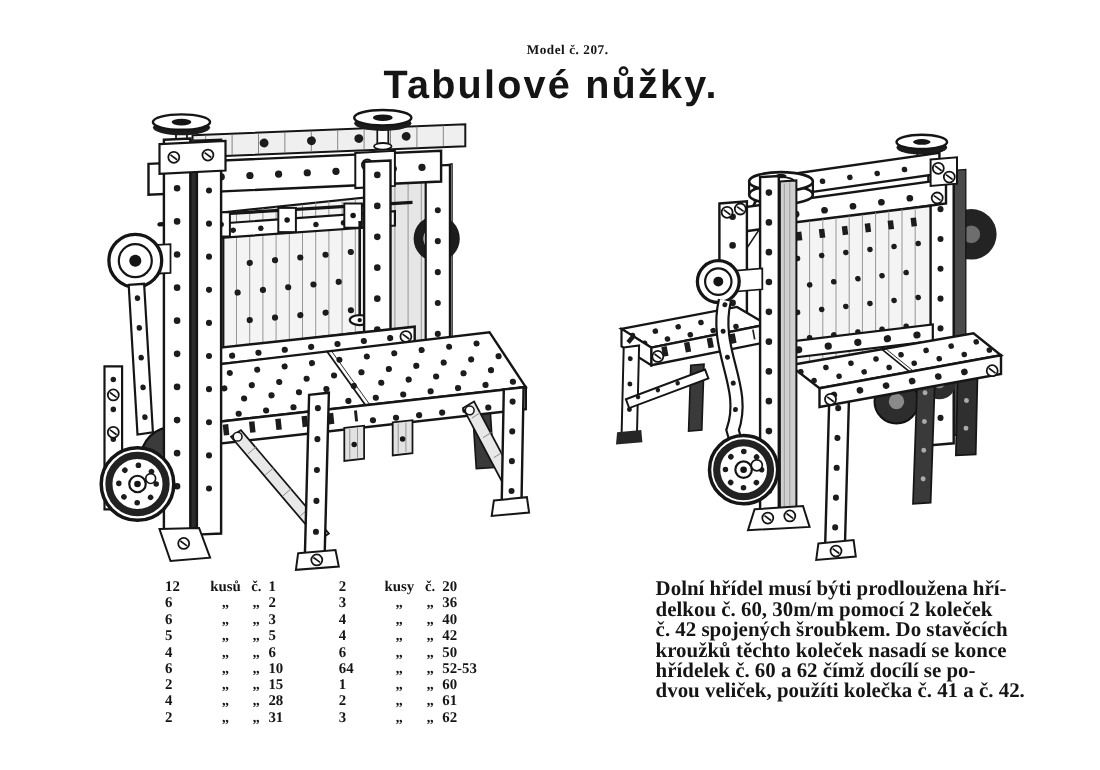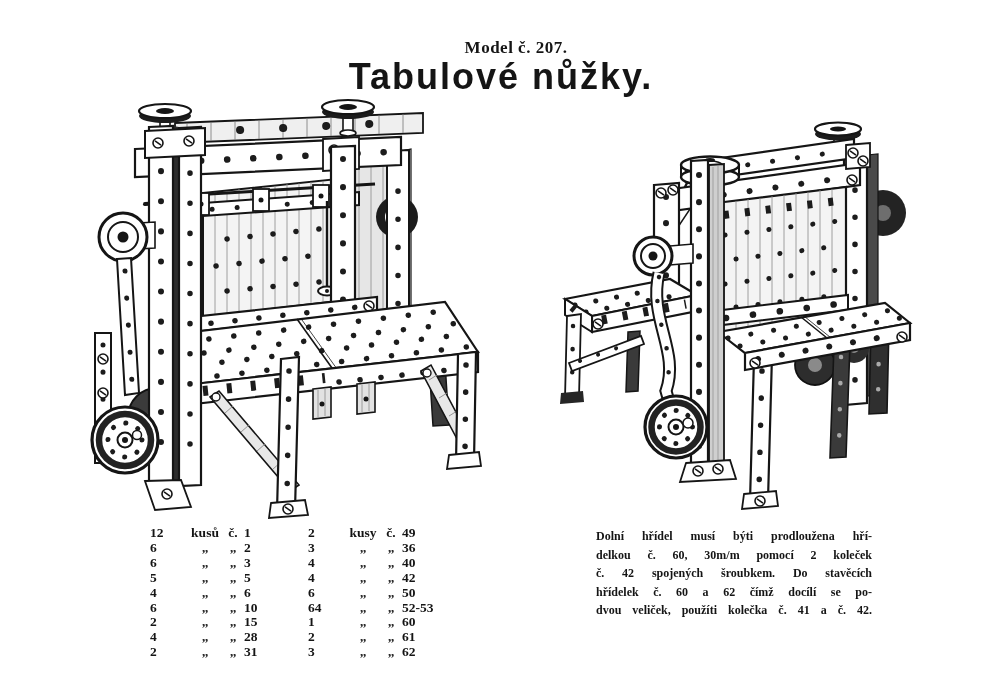--- a/index.html
+++ b/index.html
@@ -1,35 +1,35 @@
 <!DOCTYPE html>
 <html><head>
 <meta charset="utf-8">
 <style>
   html,body{margin:0;padding:0;background:#fff;}
   .page{position:relative;width:1000px;height:700px;background:#ffffff;overflow:hidden;
         font-family:"Liberation Serif",serif;color:#151515;}
   .model{position:absolute;top:38px;left:516px;transform:translateX(-50%);
-         font-size:17px;font-weight:bold;letter-spacing:.5px;white-space:nowrap;}
+         font-size:12px;font-weight:bold;letter-spacing:.5px;white-space:nowrap;}
   .title{position:absolute;top:59px;left:501px;transform:translateX(-50%);line-height:1;
          font-family:"Liberation Sans",sans-serif;font-size:36px;font-weight:bold;
          letter-spacing:2px;white-space:nowrap;text-align:right;}
   figure{margin:0;padding:0;}
   .fig-left{position:absolute;left:75px;top:95px;width:430px;height:430px;}
   .fig-right{position:absolute;left:558px;top:105px;width:430px;height:420px;}
   .parts{position:absolute;top:526px;font-size:13.5px;font-weight:bold;line-height:14.9px;}
   .parts-left{left:150px;width:132px;}
   .parts-right{left:308px;width:140px;}
   .prow{display:flex;}
   .pq{width:32px;text-align:left;padding-right:6px;}
   .pu{width:34px;text-align:center;}
   .pc{width:22px;text-align:center;}
   .pn{flex:1;text-align:left;}
   .desc{position:absolute;left:596px;top:527px;width:276px;
-        font-size:12px;font-weight:bold;line-height:18.6px;}
+        font-size:19px;font-weight:bold;line-height:18.6px;}
   .desc-line{text-align:justify;text-align-last:justify;white-space:nowrap;}
 </style>
 </head>
 <body>
 
 <div class="page">
 
   <div class="model">Model č. 207.</div>
   <div class="title">Tabulové nůžky.</div>
 
@@ -446,21 +446,21 @@
         <span class="pn">31</span>
       </div>
     </div>
 
   <div class="parts parts-right">
 
       <div class="prow">
         <span class="pq">2</span>
         <span class="pu">kusy</span>
         <span class="pc">č.</span>
-        <span class="pn">49</span>
+        <span class="pn">20</span>
       </div>
 
       <div class="prow">
         <span class="pq">3</span>
         <span class="pu">„</span>
         <span class="pc">„</span>
         <span class="pn">36</span>
       </div>
 
       <div class="prow">
@@ -514,20 +514,21 @@
     </div>
 
   <div class="desc">
 
       <div class="desc-line">Dolní hřídel musí býti prodloužena hří-</div>
 
       <div class="desc-line">delkou č. 60, 30m/m pomocí 2 koleček</div>
 
       <div class="desc-line">č. 42 spojených šroubkem. Do stavěcích</div>
 
+      <div class="desc-line">kroužků těchto koleček nasadí se konce</div>
 
       <div class="desc-line">hřídelek č. 60 a 62 čímž docílí se po-</div>
 
 
       <div class="desc-line">dvou veliček, použíti kolečka č. 41 a č. 42.</div>
     </div>
 
 </div>
 
 </body></html>

